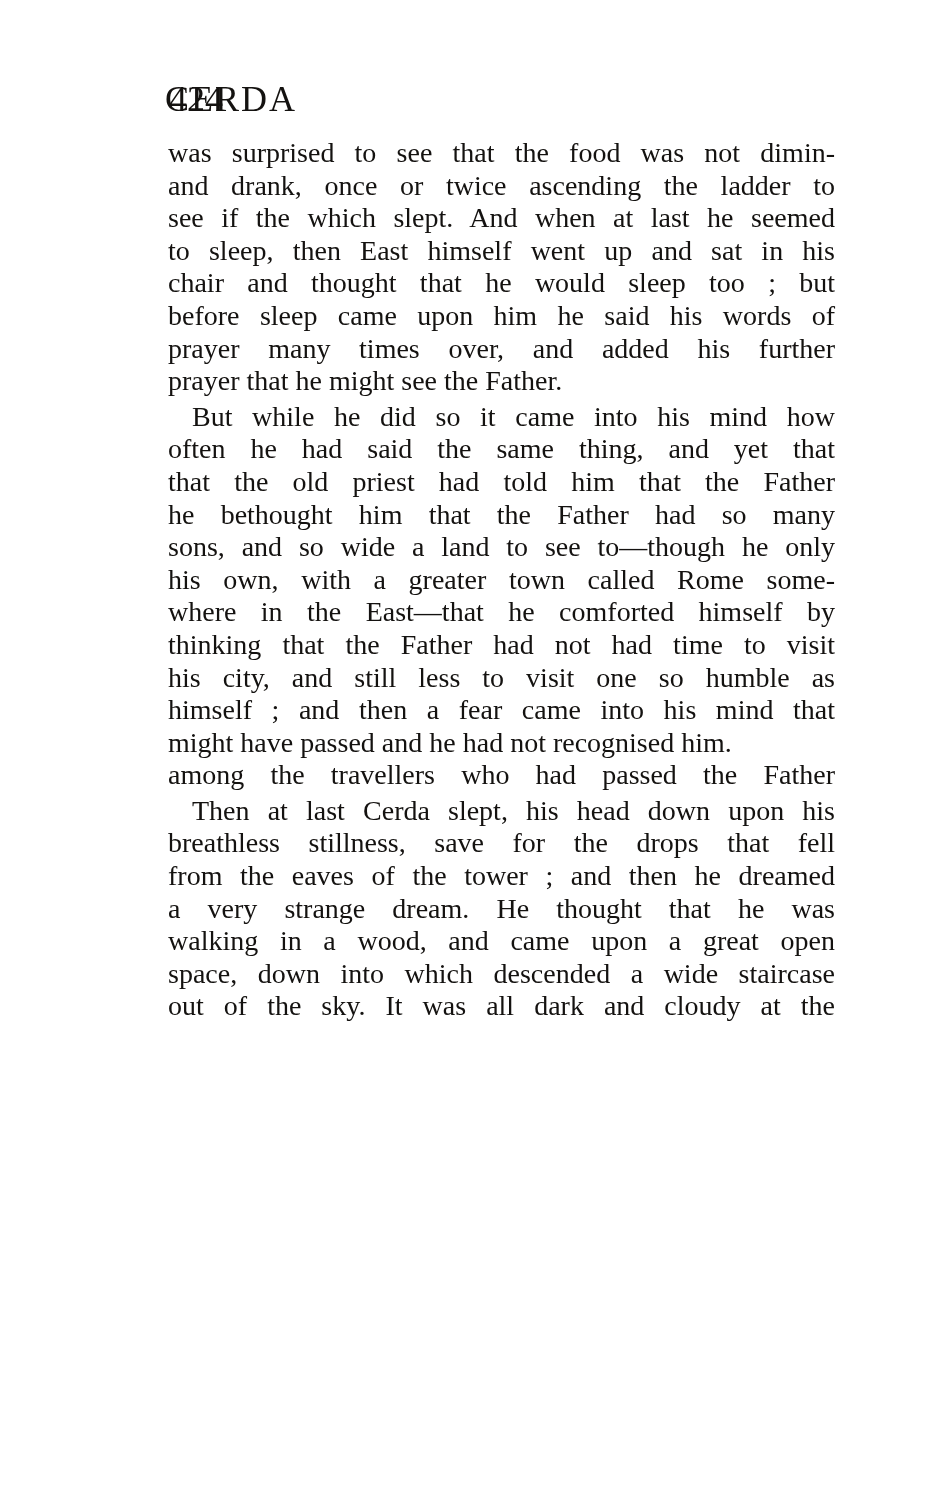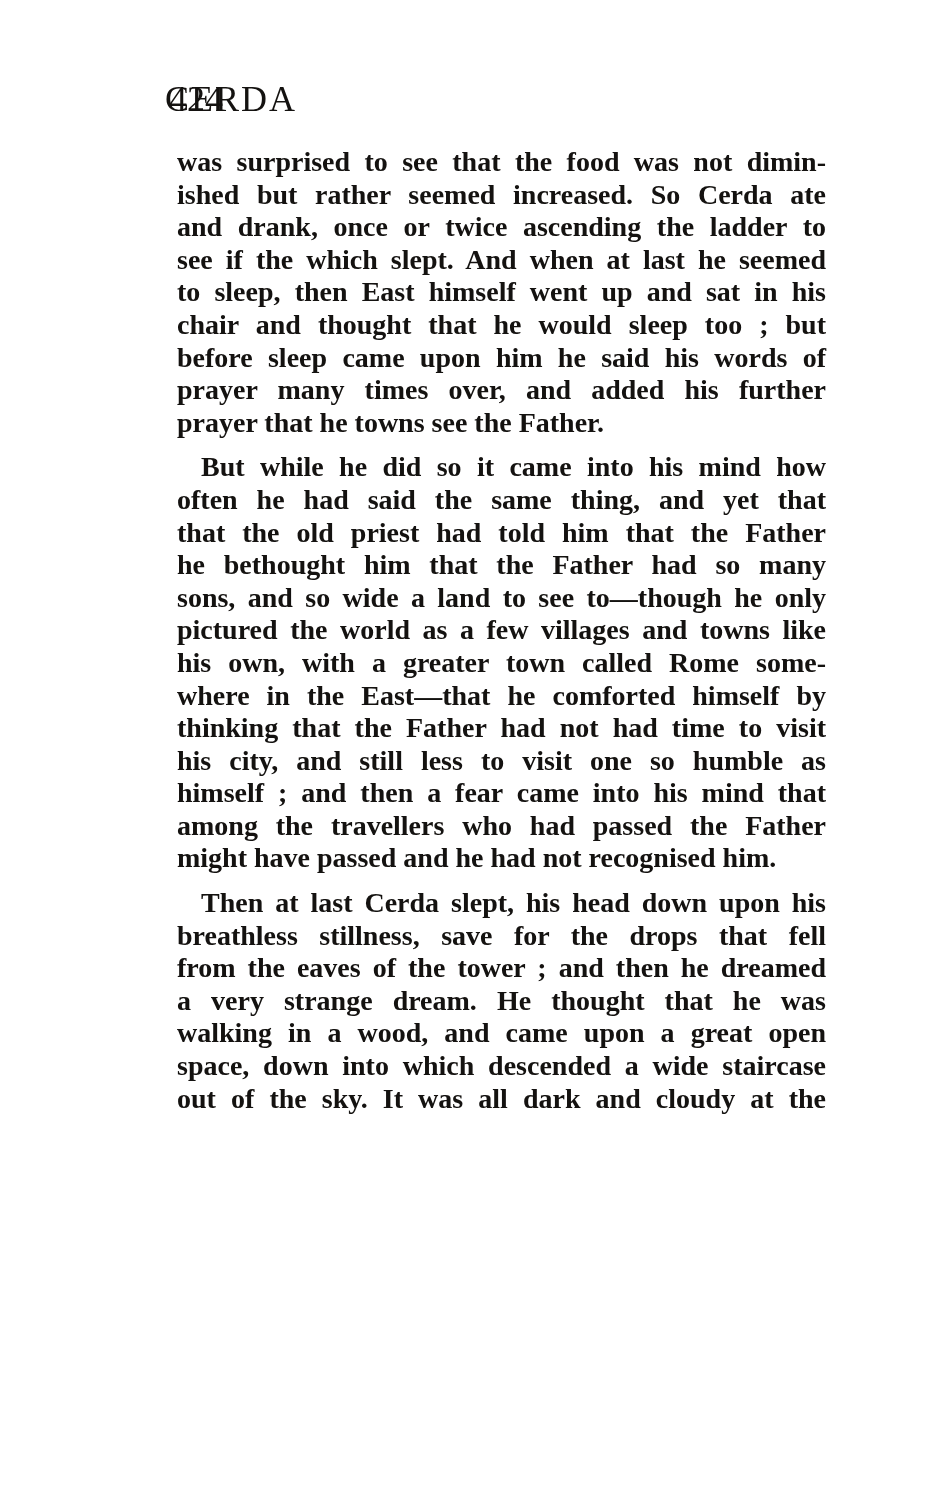--- a/index.html
+++ b/index.html
@@ -39,22 +39,21 @@
   }
   .page-body {
     position: absolute;
     top: 134px;
     left: 165px;
     width: 673px;
     font-size: 28px;
     line-height: 32.6px;
   }
   .para {
-    margin: 12px;
-    font-weight: bold;
+    margin: 3px;
   }
   .text-line {
     text-align: justify;
     text-align-last: justify;
     white-space: normal;
   }
   .text-line.para-end {
     text-align-last: left;
   }
   .text-line.indent {
@@ -65,43 +64,41 @@
 <body>
 
 <div class="page">
   <div class="page-header">
     <span class="page-number">424</span>
     <span class="running-title">CERDA</span>
   </div>
   <div class="page-body">
       <div class="para">
         <div class="text-line">was surprised to see that the food was not dimin-</div>
-        <div class="text-line">ished but rather seemed increased. So Cerda ate</div>
         <div class="text-line">and drank, once or twice ascending the ladder to</div>
         <div class="text-line">see if the which slept. And when at last he seemed</div>
         <div class="text-line">to sleep, then East himself went up and sat in his</div>
         <div class="text-line">chair and thought that he would sleep too ; but</div>
         <div class="text-line">before sleep came upon him he said his words of</div>
         <div class="text-line">prayer many times over, and added his further</div>
-        <div class="text-line para-end">prayer that he towns see the Father.</div>
+        <div class="text-line para-end">prayer that he might see the Father.</div>
       </div>
       <div class="para">
         <div class="text-line indent">But while he did so it came into his mind how</div>
         <div class="text-line">often he had said the same thing, and yet that</div>
         <div class="text-line">that the old priest had told him that the Father</div>
         <div class="text-line">he bethought him that the Father had so many</div>
         <div class="text-line">sons, and so wide a land to see to—though he only</div>
-        <div class="text-line">pictured the world as a few villages and towns like</div>
         <div class="text-line">his own, with a greater town called Rome some-</div>
         <div class="text-line">where in the East—that he comforted himself by</div>
         <div class="text-line">thinking that the Father had not had time to visit</div>
         <div class="text-line">his city, and still less to visit one so humble as</div>
         <div class="text-line">himself ; and then a fear came into his mind that</div>
+        <div class="text-line para-end">might have passed and he had not recognised him.</div>
         <div class="text-line">among the travellers who had passed the Father</div>
-        <div class="text-line para-end">might have passed and he had not recognised him.</div>
       </div>
       <div class="para">
         <div class="text-line indent">Then at last Cerda slept, his head down upon his</div>
         <div class="text-line">breathless stillness, save for the drops that fell</div>
         <div class="text-line">from the eaves of the tower ; and then he dreamed</div>
         <div class="text-line">a very strange dream. He thought that he was</div>
         <div class="text-line">walking in a wood, and came upon a great open</div>
         <div class="text-line">space, down into which descended a wide staircase</div>
         <div class="text-line">out of the sky. It was all dark and cloudy at the</div>
       </div>

